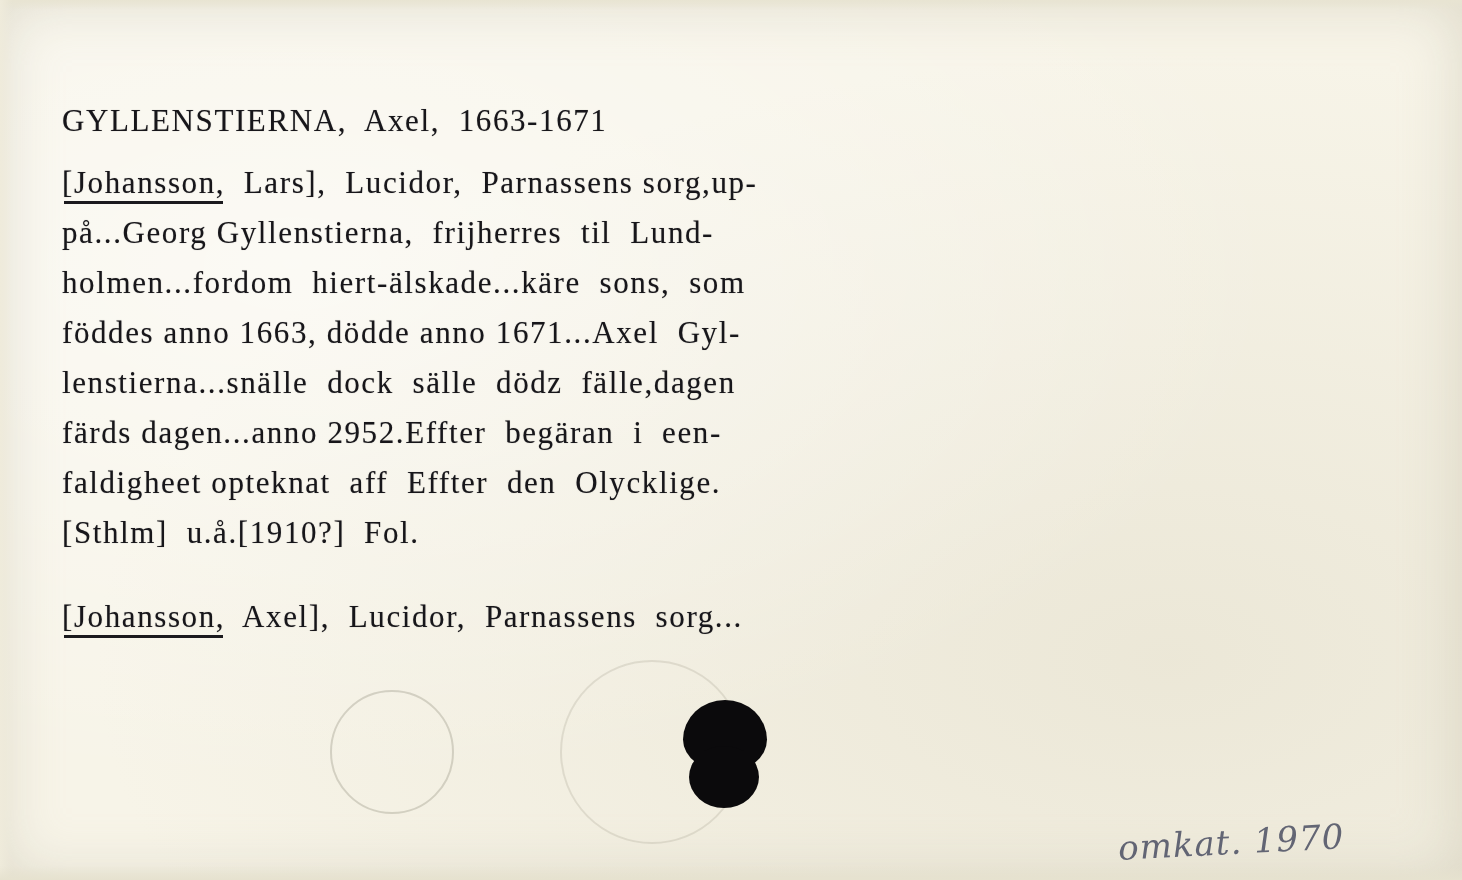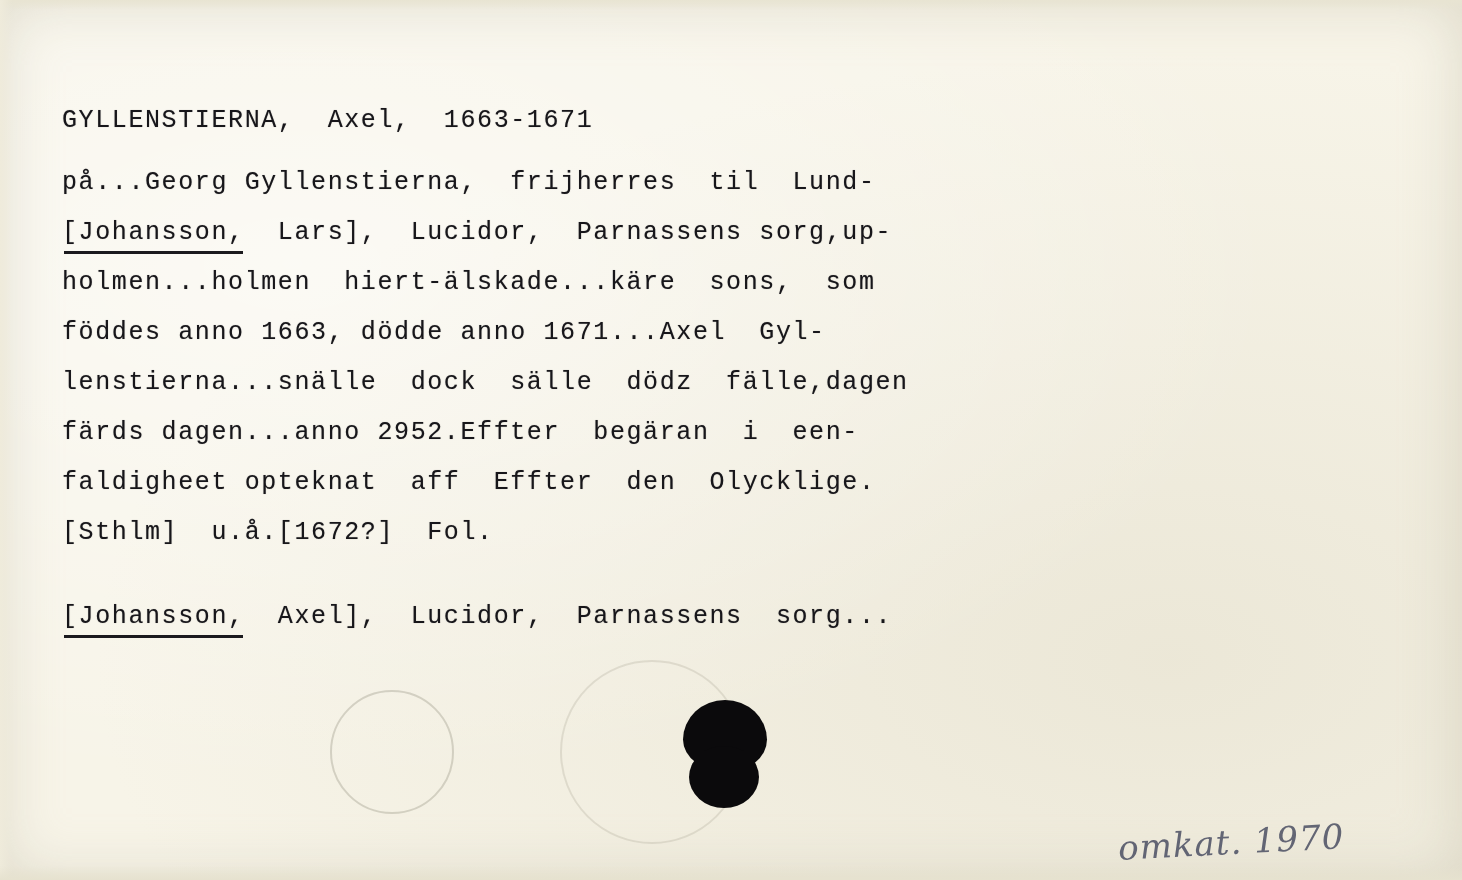--- a/index.html
+++ b/index.html
@@ -47,22 +47,22 @@
     background: linear-gradient(to top, #e6e2cf, rgba(230,226,207,0));
   }
 
   #typed {
     position: absolute;
     left: 62px;
     top: 96px;
     width: 1390px;
   }
   .tline {
-    font-family: Liberation Mono, monospace;
-    font-size: 25px;
+    font-family: Liberation Serif, serif;
+    font-size: 31px;
     line-height: 50px;
     letter-spacing: 1.6px;
     color: #17161a;
     white-space: pre;
     text-shadow: 0 0 1px rgba(30,28,32,0.35);
   }
   .heading {
     margin-bottom: 12px;
   }
   .block-gap {
@@ -135,28 +135,28 @@
   <div class="edge-bottom"></div>
 
   <div class="ghost-circle" style="left:330px; top:690px; width:120px; height:120px;"></div>
   <div class="ghost-circle" style="left:560px; top:660px; width:180px; height:180px; border-color:rgba(150,146,128,0.22);"></div>
 
   <div id="typed">
 
     <div class="tline heading">GYLLENSTIERNA,  Axel,  1663-1671</div>
 
     <div>
+      <div class="tline"><span class="underline-wrap"><span>[Johansson,</span></span><span>  Lars],  Lucidor,  Parnassens sorg,up-</span></div>
       <div class="tline">på...Georg Gyllenstierna,  frijherres  til  Lund-</div>
-      <div class="tline"><span class="underline-wrap"><span>[Johansson,</span></span><span>  Lars],  Lucidor,  Parnassens sorg,up-</span></div>
-      <div class="tline">holmen...holmen  hiert-älskade...käre  sons,  som</div>
+      <div class="tline">holmen...fordom  hiert-älskade...käre  sons,  som</div>
       <div class="tline">föddes anno 1663, dödde anno 1671...Axel  Gyl-</div>
       <div class="tline">lenstierna...snälle  dock  sälle  dödz  fälle,dagen</div>
       <div class="tline">färds dagen...anno 2952.Effter  begäran  i  een-</div>
       <div class="tline">faldigheet opteknat  aff  Effter  den  Olycklige.</div>
-      <div class="tline">[Sthlm]  u.å.[1672?]  Fol.</div>
+      <div class="tline">[Sthlm]  u.å.[1910?]  Fol.</div>
     </div>
 
     <div class="block-gap"></div>
 
     <div>
       <div class="tline"><span class="underline-wrap"><span>[Johansson,</span></span><span>  Axel],  Lucidor,  Parnassens  sorg...</span></div>
     </div>
 
   </div>
 

